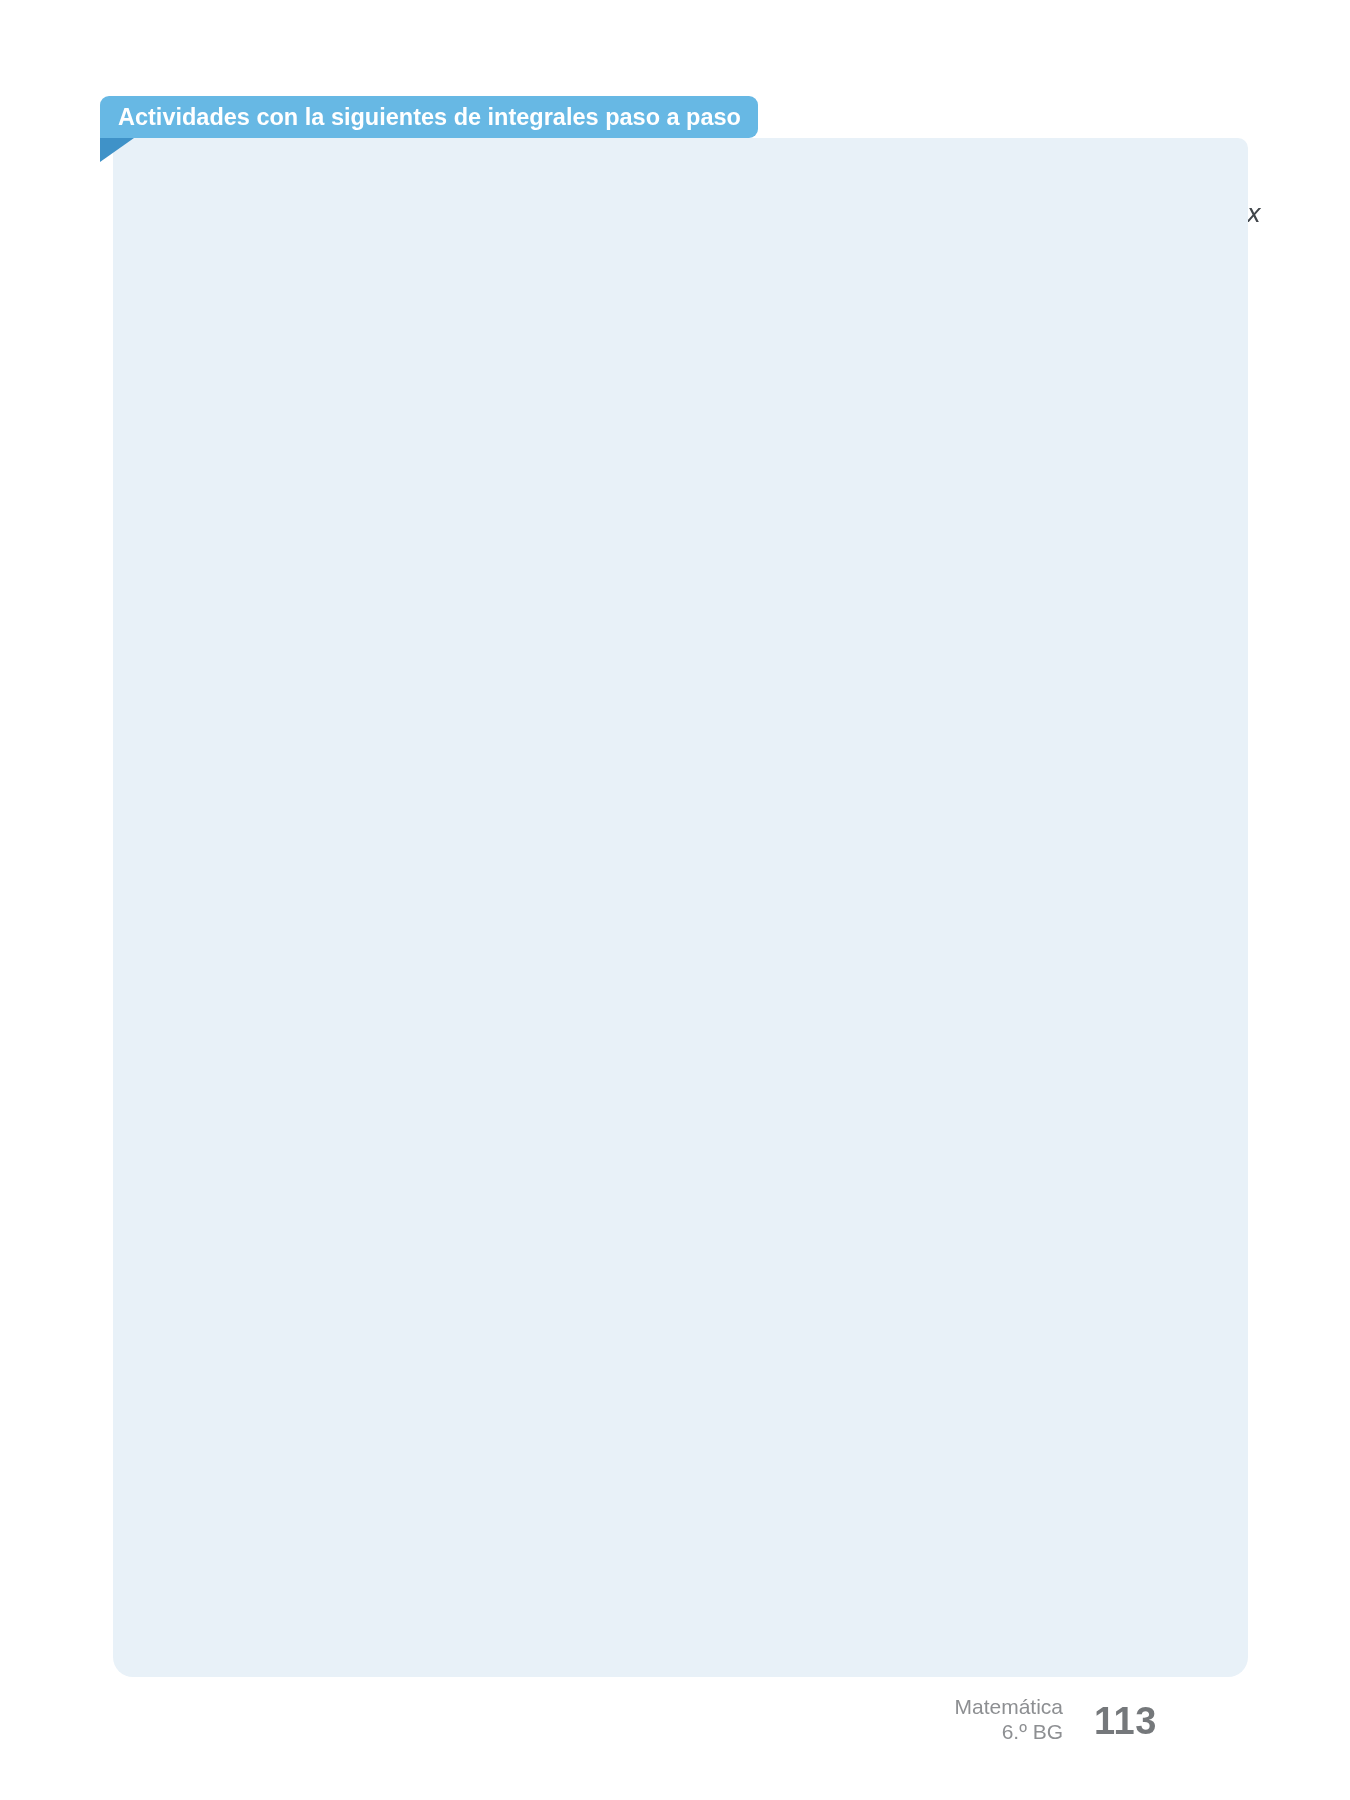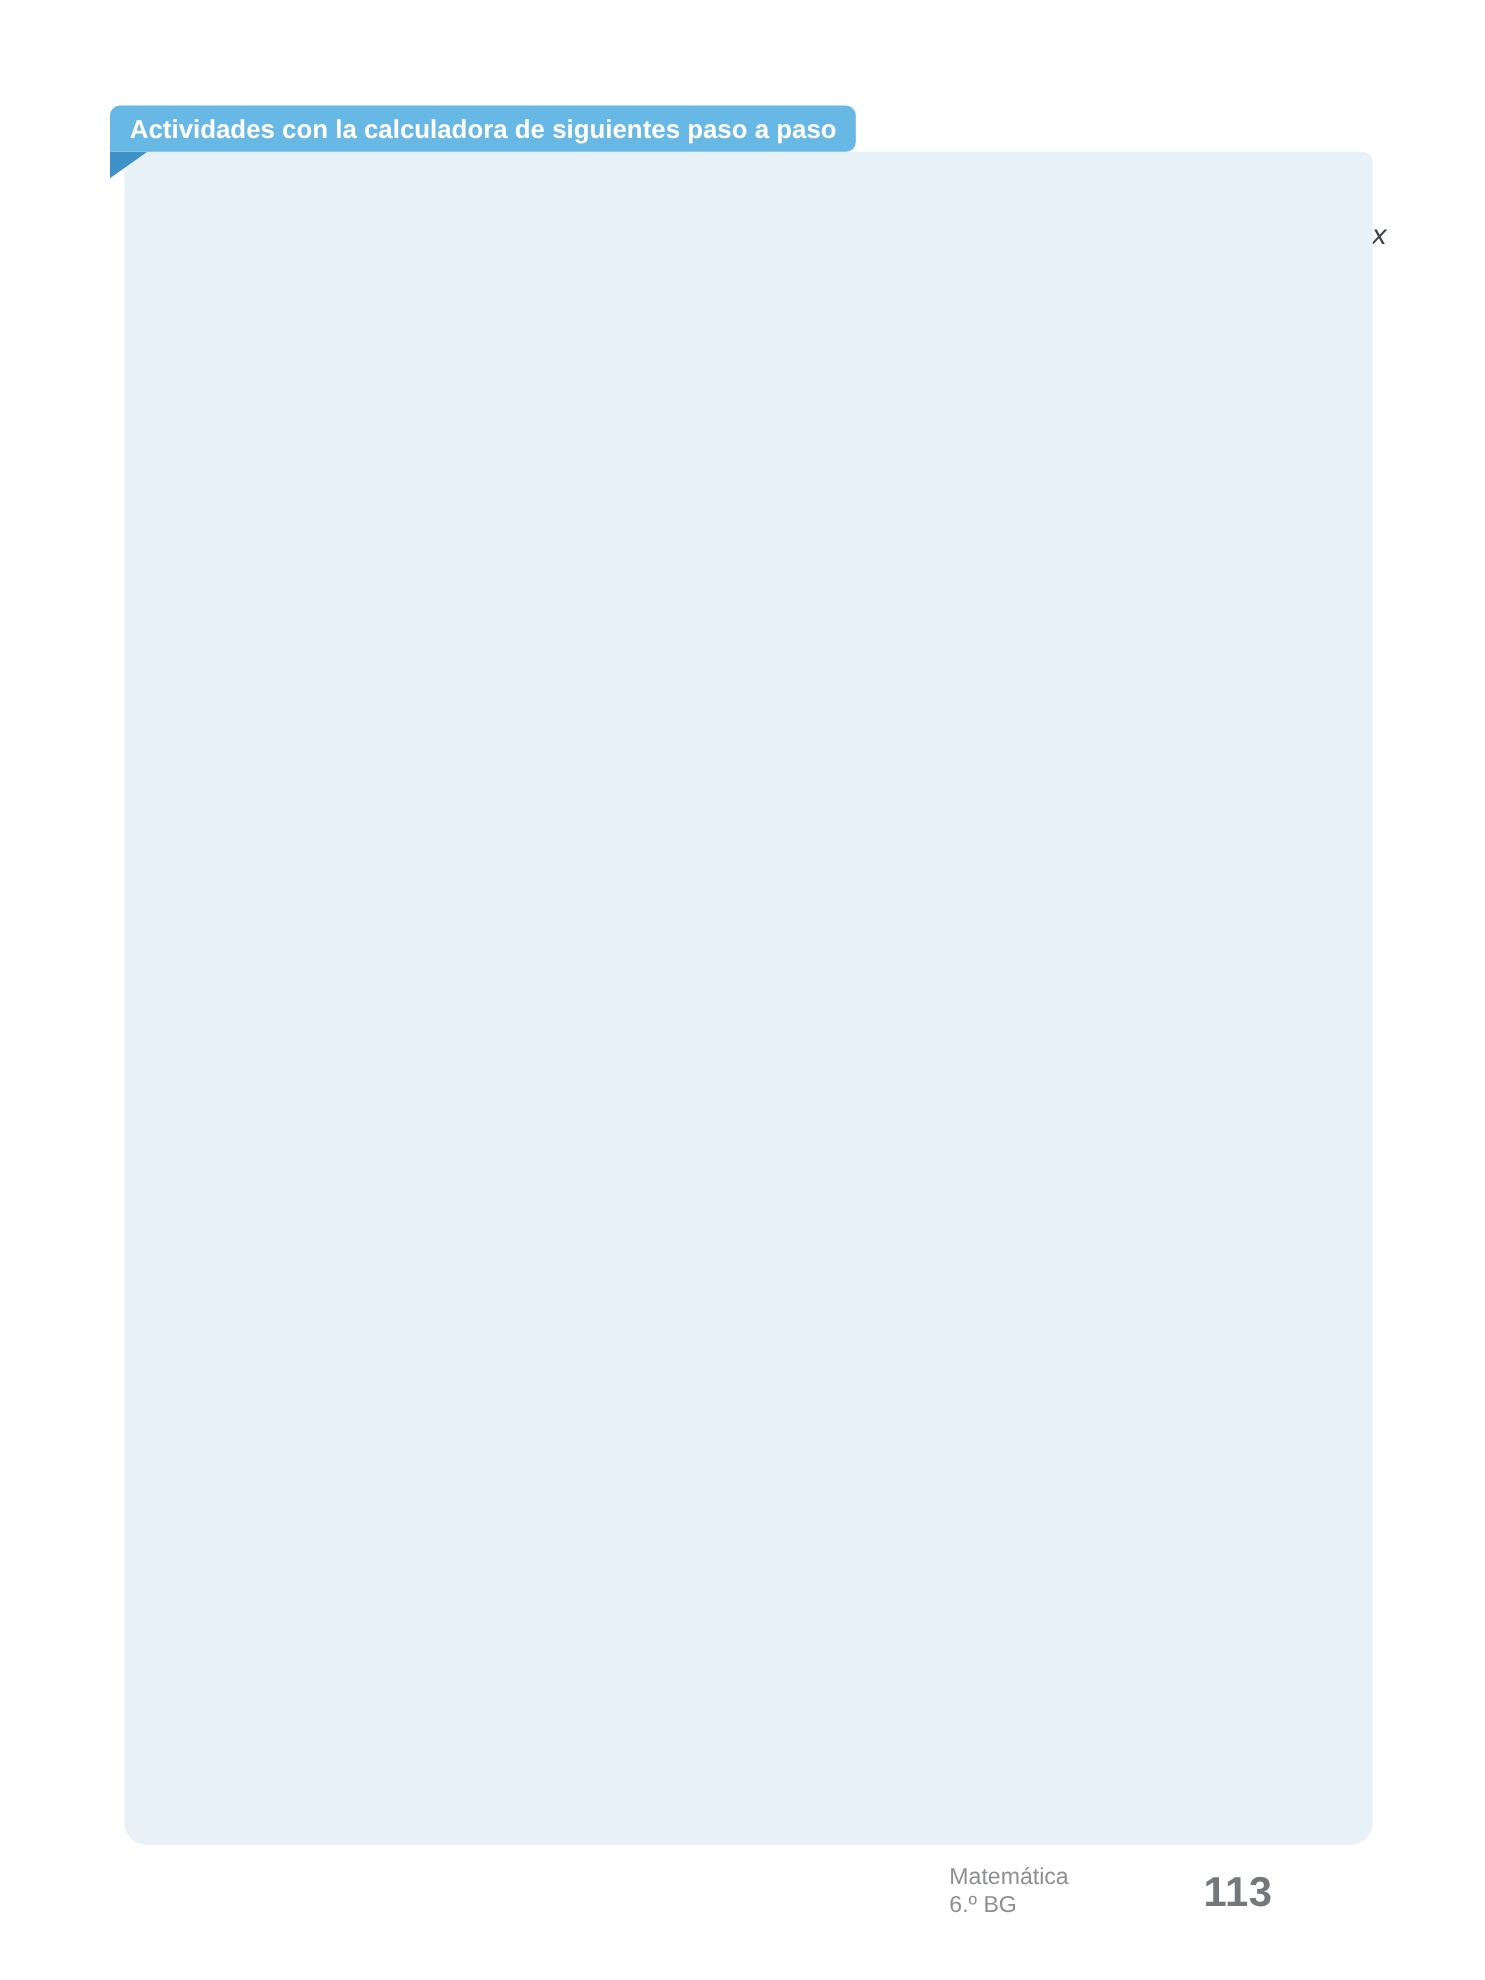--- a/index.html
+++ b/index.html
@@ -59,33 +59,33 @@
   .pformula{position:absolute;display:flex;align-items:center;gap:14px;}
 
   .agrid{position:absolute;border-top:1px solid #b6c2d8;border-left:1px solid #b6c2d8;
          box-shadow:1.5px 2px 0 rgba(160,170,190,0.45);}
   .gcell{background:#ffffff;border-right:1px solid #b6c2d8;border-bottom:1px solid #b6c2d8;}
 
   
   .aline{position:absolute;left:165px;width:1081px;border-top:2px solid #8e9193;}
 
   
-  .footer-text{position:absolute;left:863px;top:1694px;width:200px;text-align:left;
+  .footer-text{position:absolute;left:863px;top:1694px;width:200px;text-align:right;
                color:#8d8f92;font-size:21px;line-height:25px;}
   .page-num{position:absolute;left:1094px;top:1686px;color:#75787b;
             font-size:38px;font-weight:bold;letter-spacing:0.5px;margin-top:14px;}
 </style>
 </head>
 <body>
 
 <div class="page">
 
   <div class="content"></div>
   <div class="banner-fold"></div>
-  <div class="banner">Actividades con la calculadora de siguientes paso a paso</div>
+  <div class="banner">Actividades con la siguientes de integrales paso a paso</div>
 
   <div class="item-num" style="left:131px;top:161px;">1.</div>
   <div class="item-text" style="left:166px;top:161px;width:1030px;">Escribe las siguientes integrales directas en la calculadora en línea.</div>
 
   <div class="frow" style="left:165px;top:172px;height:84px;">
     <span class="flabel">a)</span>
     <span class="math">
         <span class="m-int">∫</span>
         <span class="m-par">(</span>
         <span class="m-t">x</span>

